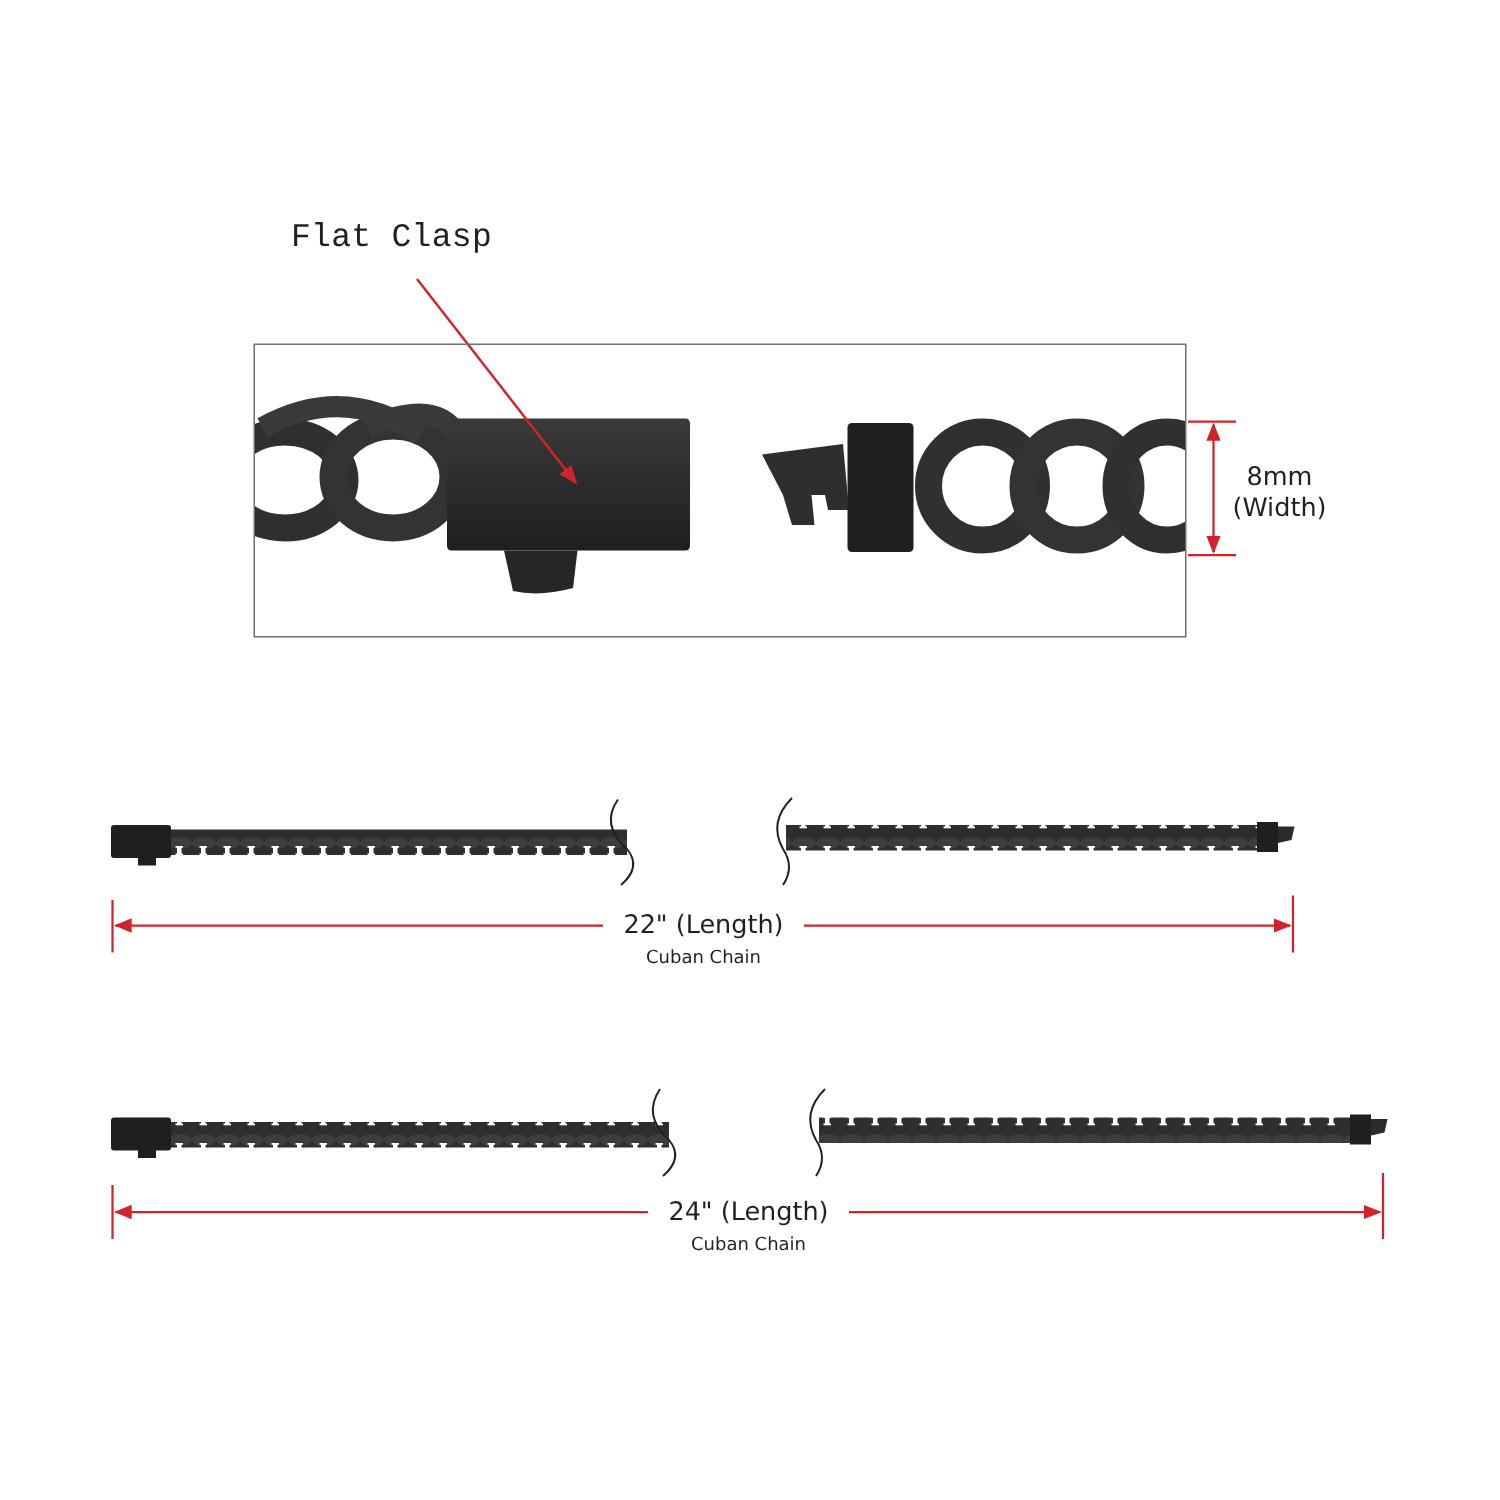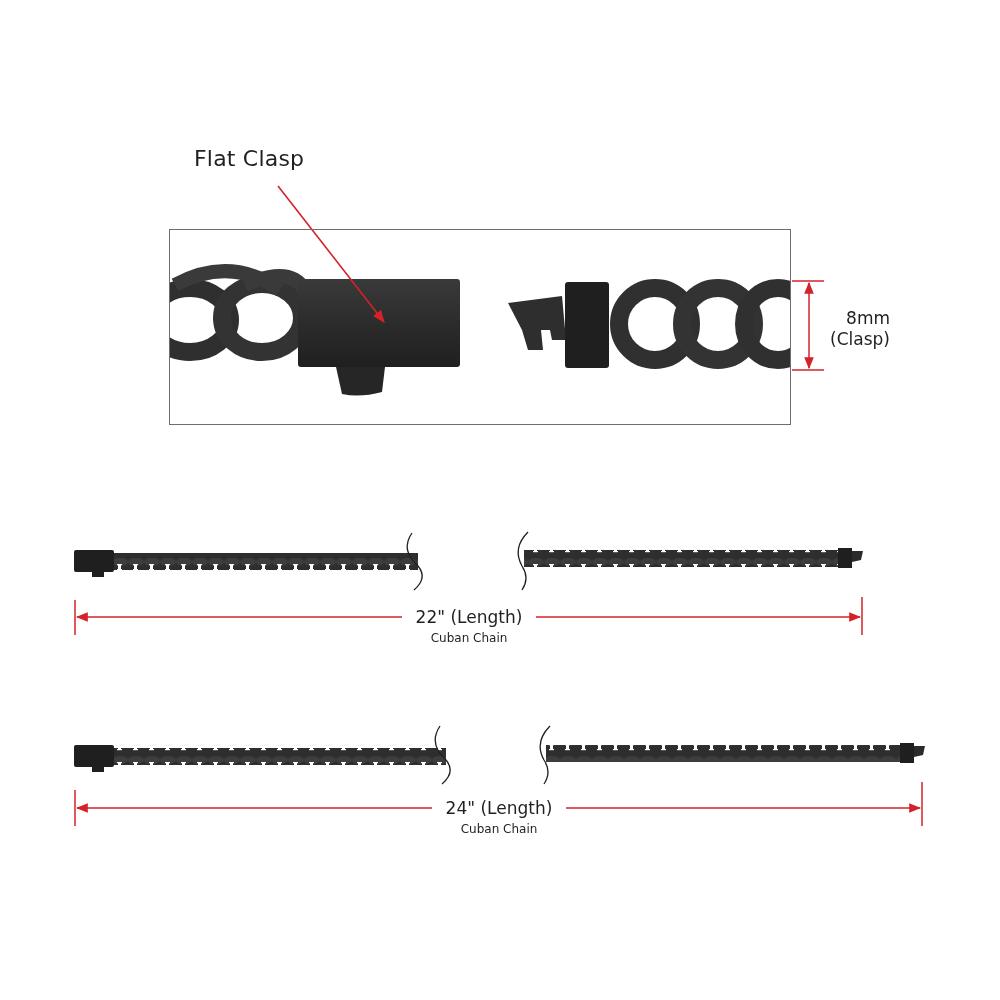--- a/index.html
+++ b/index.html
@@ -1,22 +1,22 @@
 <!DOCTYPE html>
 <html><head>
 <meta charset="utf-8">
 <style>
   html, body { margin:0; padding:0; background:#ffffff; }
   body { width:1000px; height:1000px; position:relative; overflow:hidden;
          font-family:"DejaVu Sans", "Liberation Sans", sans-serif; color:#231f20; }
   .abs { position:absolute; }
-  .label-flat { left:194px; top:146px; font-size:22px; letter-spacing:0.2px; }
+  .label-flat { left:194px; top:146px; font-size:22px; letter-spacing:0.2px;font-family:Liberation Mono, monospace; }
   .detail-box { left:169px; top:229px; width:622px; height:196px;
                 border:1.5px solid #6d6e71; box-sizing:border-box; }
-  .width-label { left:816px; top:308px; width:74px; text-align:right;
+  .width-label { left:816px; top:308px; width:74px; text-align:center;
                  font-size:17px; line-height:21px; }
   .len-label { text-align:center; font-size:17px; line-height:21px; background:#fff; padding:0 6px; }
   .len-sub { font-size:12px; }
   svg { position:absolute; left:0; top:0; }
 </style>
 </head>
 <body>
 
 <svg width="1000" height="1000" viewBox="0 0 1000 1000">
   <defs>
@@ -102,21 +102,21 @@
     <line x1="566" y1="808" x2="920" y2="808" stroke="#d2232a" stroke-width="1.5" marker-end="url(#arrowRed)"></line>
   </g>
 </svg>
 
 <div class="abs detail-box"></div>
 
 <div class="abs label-flat">Flat Clasp</div>
 
 <div class="abs width-label">
   <div>8mm</div>
-  <div>(Clasp)</div>
+  <div>(Width)</div>
 </div>
 
 <div class="abs len-label" style="left:402px; top:607px; width:122px;">
   <div>22" (Length)</div>
   <div class="len-sub">Cuban Chain</div>
 </div>
 
 <div class="abs len-label" style="left:432px; top:798px; width:122px;">
   <div>24" (Length)</div>
   <div class="len-sub">Cuban Chain</div>

